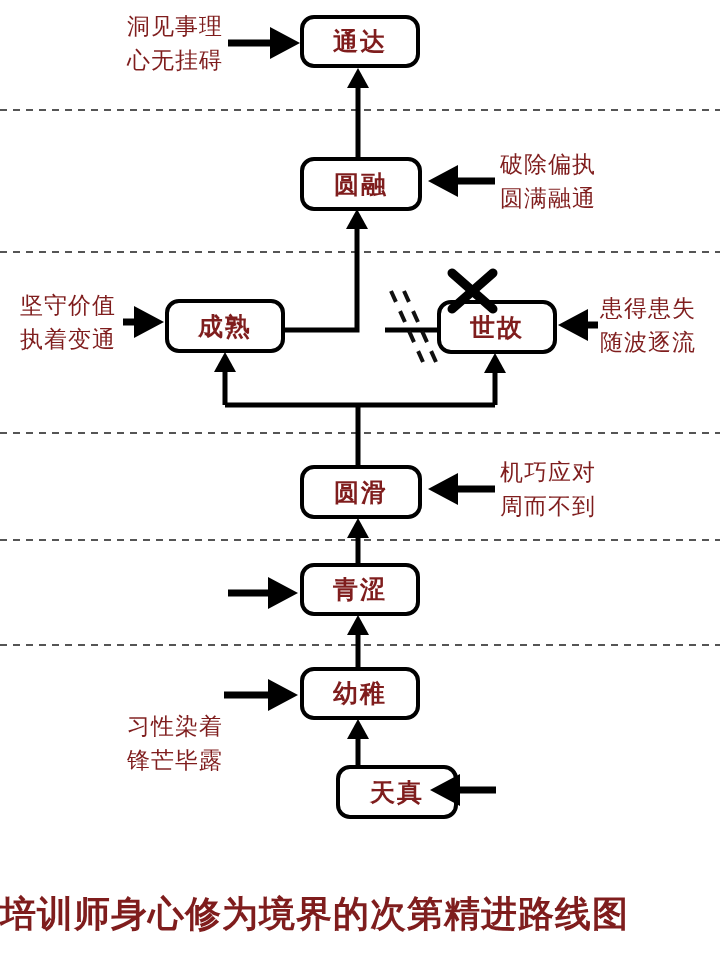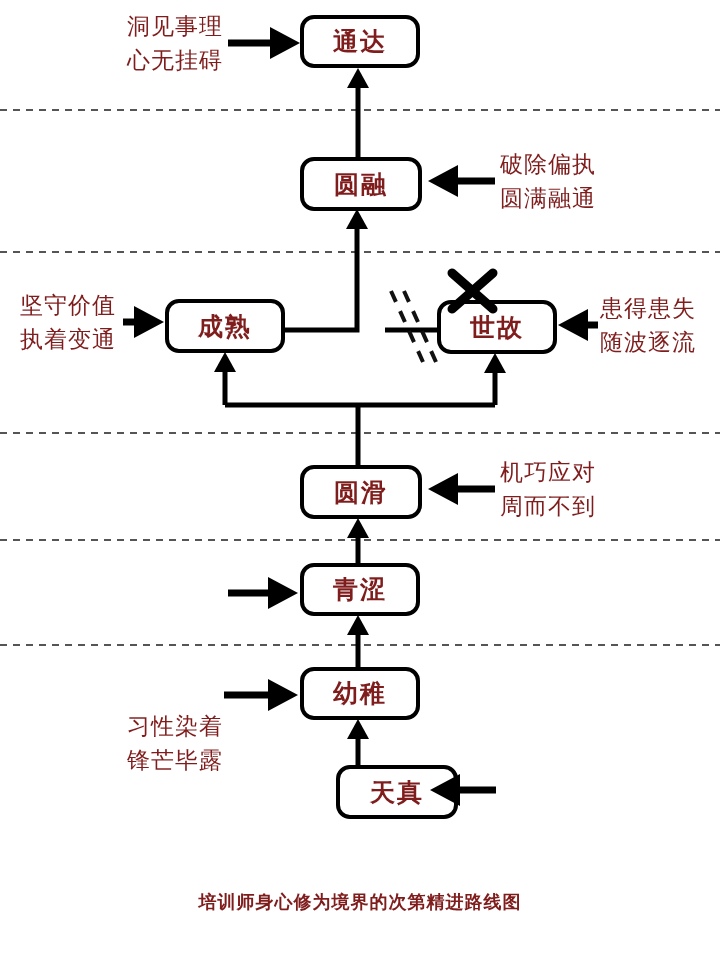--- a/index.html
+++ b/index.html
@@ -45,22 +45,22 @@
     line-height: 34px;
     white-space: pre-line;
     z-index: 2;
     letter-spacing: 1px;
   }
   .title {
     position: absolute;
     left: 0;
     top: 890px;
     width: 720px;
-    text-align: center;
-    font-size: 18px;
+    text-align: left;
+    font-size: 36px;
     font-weight: bold;
     letter-spacing: 1px;
     z-index: 2;
   }
   
   #box-tongda   { left: 300px; top: 15px;  width: 120px; height: 53px; }
   #box-yuanrong { left: 300px; top: 157px; width: 122px; height: 54px; }
   #box-chengshu { left: 165px; top: 299px; width: 120px; height: 54px; }
   #box-shigu    { left: 437px; top: 300px; width: 120px; height: 54px; }
   #box-yuanhua  { left: 300px; top: 465px; width: 122px; height: 54px; }

